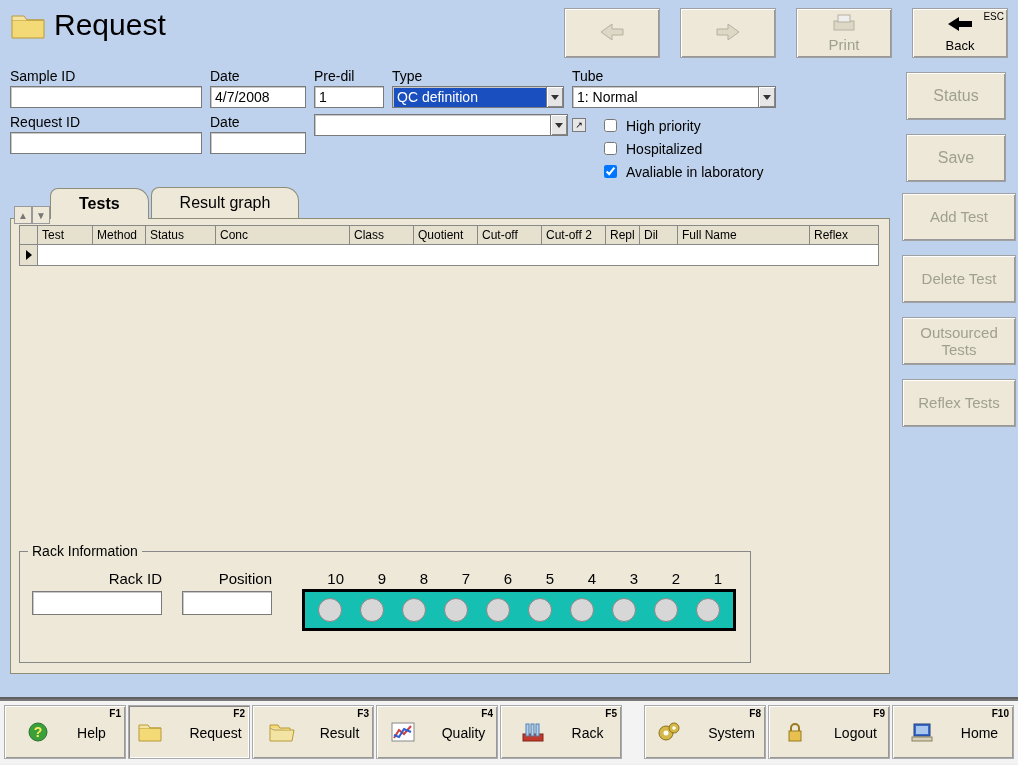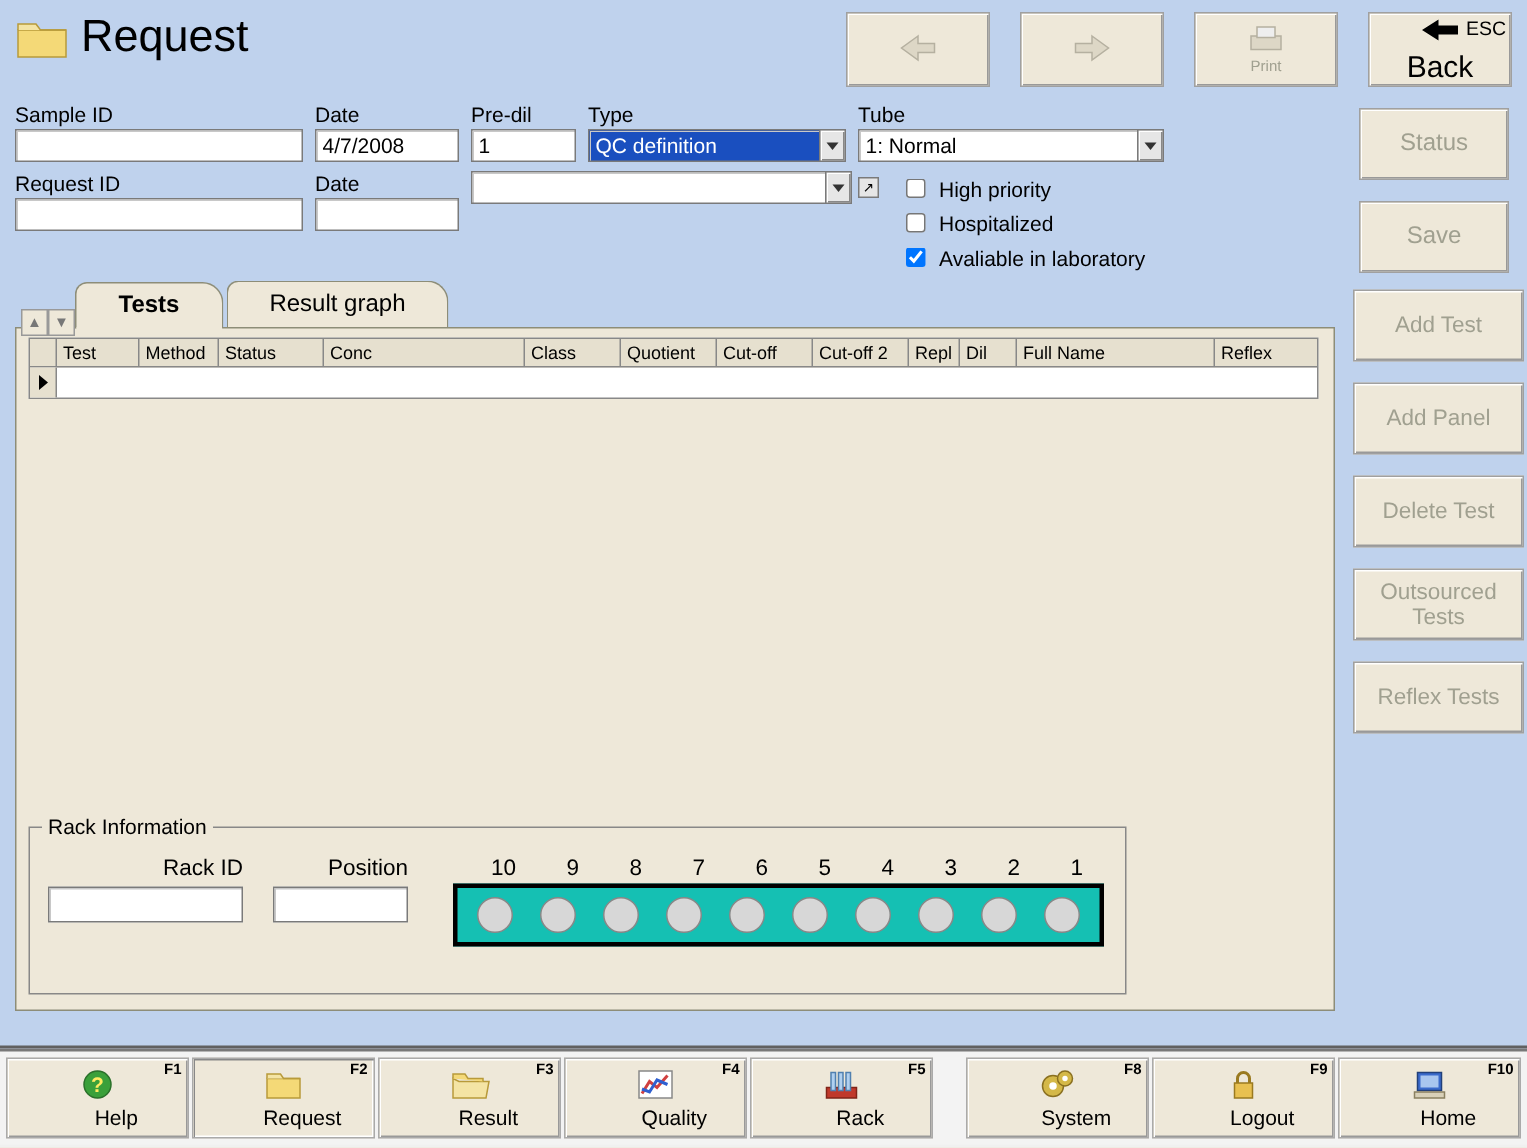--- a/index.html
+++ b/index.html
@@ -29,24 +29,24 @@
   .page-title { font-size: 30px; font-family: Arial; color:#000; margin-left:2px; }
   .top-buttons { margin-left:auto; display:flex; gap:20px; align-items:flex-start;}
   .big-btn {
     background:#eee8d9; border:1px solid #a0a0a0;
     box-shadow: inset 1px 1px #fff, inset -1px -1px #999;
     height:50px; display:flex; flex-direction:column; align-items:center; justify-content:center;
     cursor:pointer; padding:0 10px; min-width:80px; position:relative;
     color:#a0a090;
   }
   .big-btn.enabled { color:#000; }
-  .big-btn .hot { position:absolute; top:2px; right:3px; font-size:13px; color:#000;}
+  .big-btn .hot { position:absolute; top:2px; right:3px; font-size:10px; color:#000;}
   .arrow-svg { width:30px; height:22px; }
-  .print-label { font-size:10px; }
-  .back-label { font-size:20px; color:#000; }
+  .print-label { font-size:15px; }
+  .back-label { font-size:13px; color:#000; }
 
   
   .form-rows { margin-top:10px; }
   .form-row { display:flex; gap:8px; align-items:flex-start; margin-bottom:6px;}
   .field { display:flex; flex-direction:column; }
   .field label { font-size:14px; color:#000; margin-bottom:2px; }
   .inp {
     background:#fff; border:1px solid #7a7a7a; height:22px;
     box-shadow: inset 1px 1px #c8c8c8;
     padding:2px 4px; font-size:14px;
@@ -135,21 +135,21 @@
   .rack-dot .d { width:24px; height:24px; border-radius:50%; background:#d7d7d7; border:1px solid #888;}
 
   
   .bottom-bar {
     height:64px; background:#f3f3f3; border-top:2px solid #787878;
     display:flex; align-items:stretch; padding:4px 4px; gap:2px;
   }
   .bb-btn {
     width:122px; border:1px solid #aaa; background:#eee8d9;
     box-shadow: inset 1px 1px #fff, inset -1px -1px #999;
-    position:relative; display:flex; flex-direction:column; align-items:center; justify-content:center;
+    position:relative; display:flex; flex-direction:row; align-items:center; justify-content:center;
     cursor:pointer;
   }
   .bb-btn.active { box-shadow: inset 1px 1px #888, inset -1px -1px #fff; }
   .bb-btn .hot { position:absolute; top:2px; right:4px; font-size:10px; font-weight:bold;}
   .bb-btn .lbl { font-size:14px; margin-top:2px;padding-left:25px;}
   .bb-icon { width:28px; height:24px; display:flex; align-items:center; justify-content:center;}
   .bb-spacer { flex:1; }
   .bb-home { margin-left:auto; }
 
   
@@ -383,21 +383,20 @@
                     <div class="d"></div>
                   </div>
               </div>
             </div>
           </div>
         </div>
       </div>
 
       <div class="side-buttons">
         <div class="test-btn">Add Test</div>
-        <div class="test-btn">Add Panel</div>
         <div class="test-btn">Delete Test</div>
         <div class="test-btn">Outsourced Tests</div>
         <div class="test-btn">Reflex Tests</div>
       </div>
     </div>
   </div>
 </div>
 
 <div class="bottom-bar">
   <div class="bb-btn">

